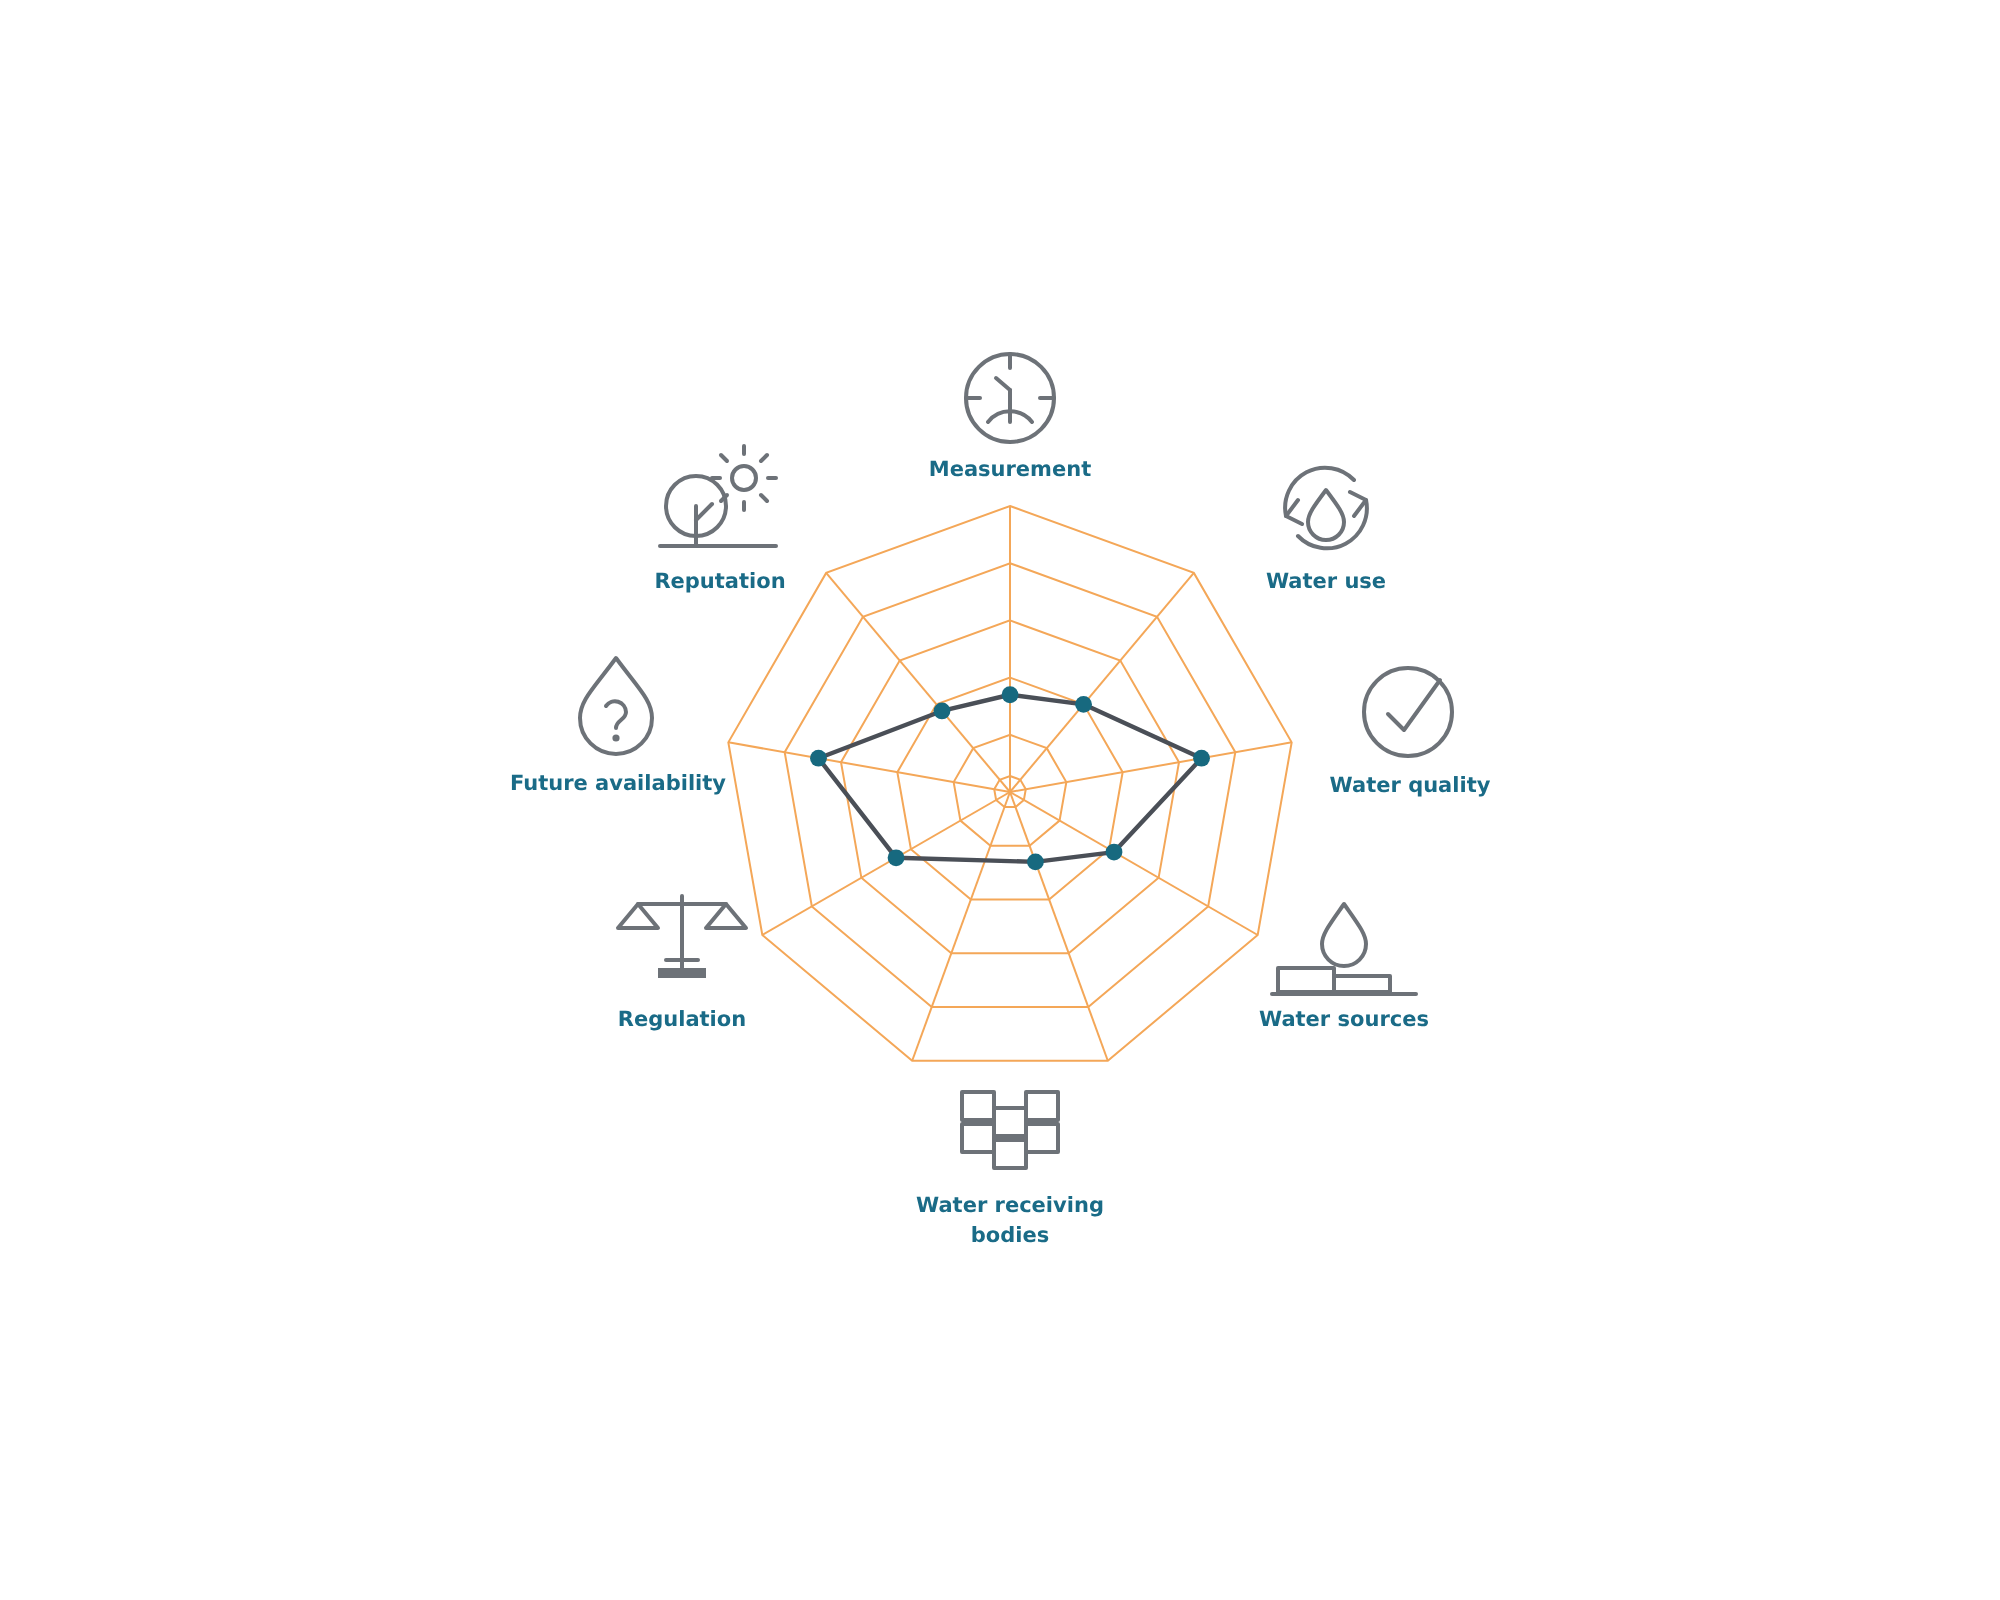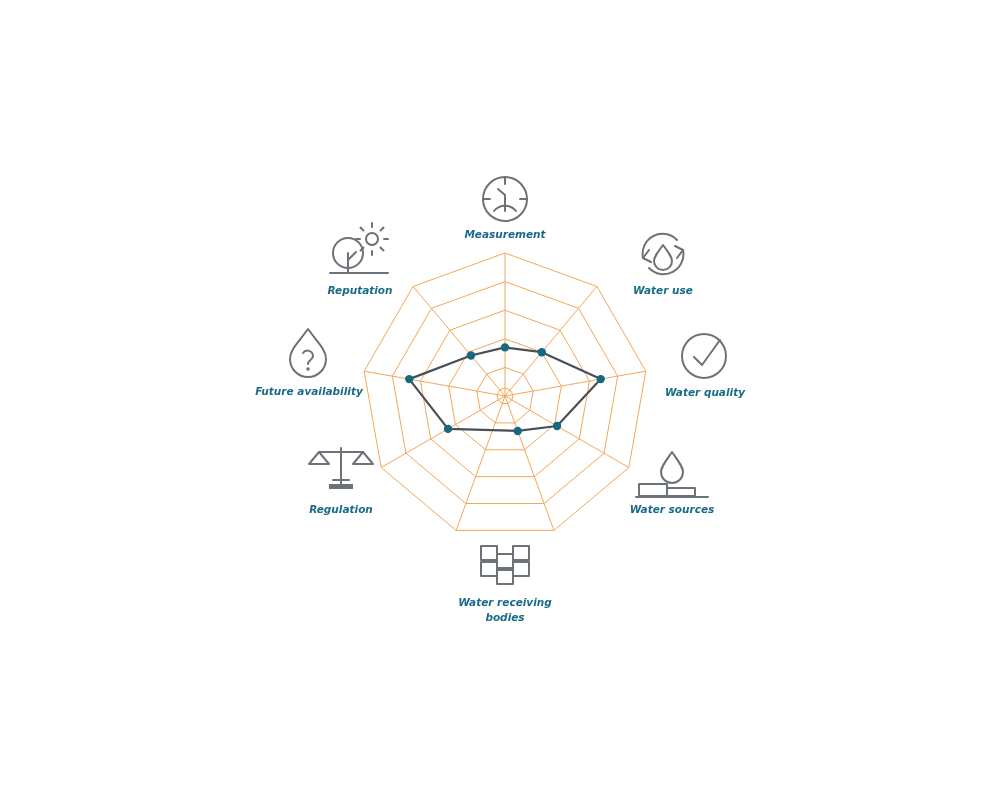--- a/index.html
+++ b/index.html
@@ -11,21 +11,20 @@
   body {
     width: 1000px;
     height: 800px;
     font-family: "DejaVu Sans", "Liberation Sans", sans-serif;
     overflow: hidden;
   }
   #chart-root {
     position: relative;
     width: 796px;
     height: 800px;
-    font-style: italic;
   }
   svg#radar-svg {
     position: absolute;
     left: 0;
     top: 0;
     width: 1000px;
     height: 800px;
     display: block;
   }
   .axis-label {

